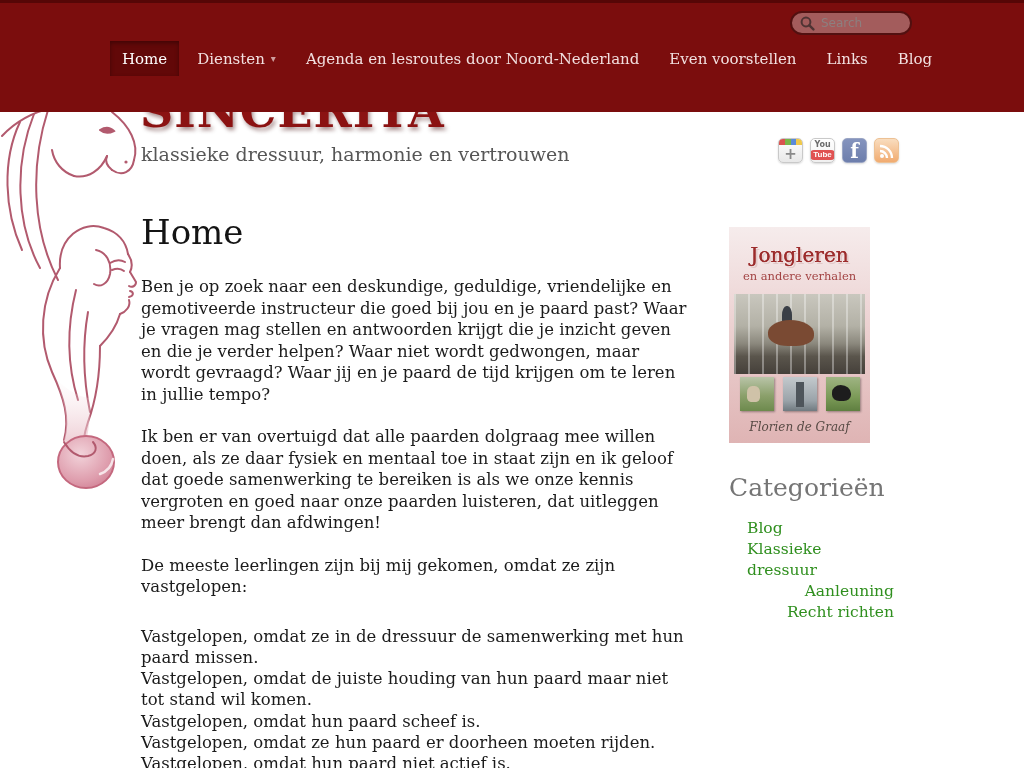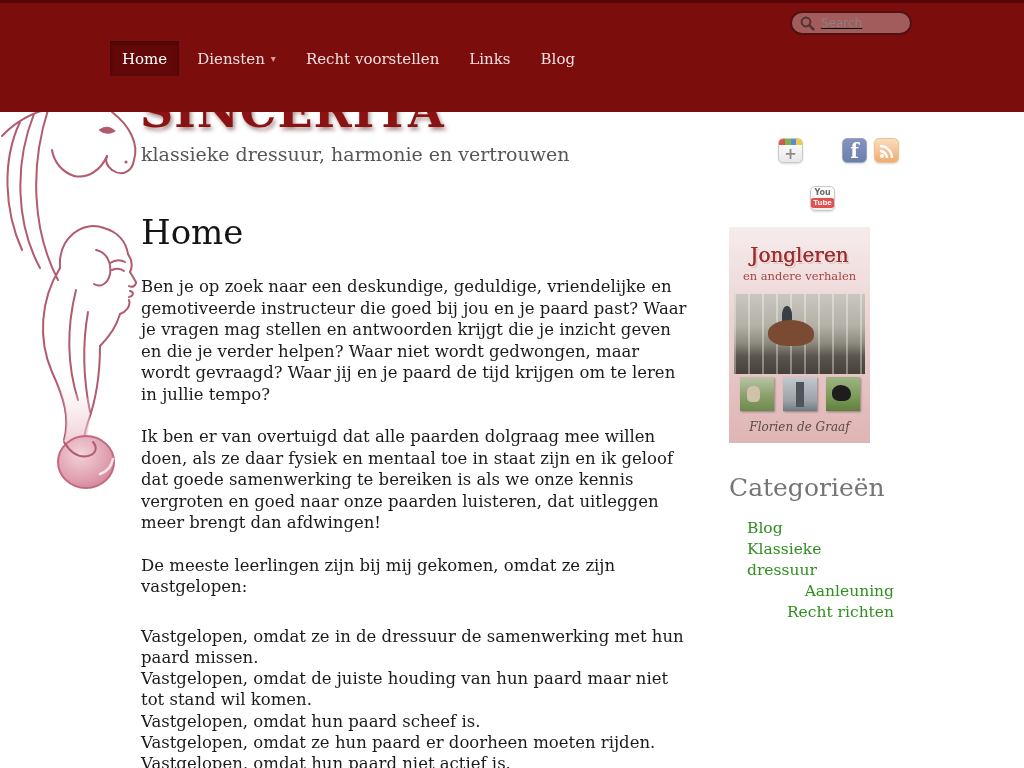--- a/index.html
+++ b/index.html
@@ -8,21 +8,21 @@
   .page { position:absolute; inset:0; width:1024px; height:768px; background:#fff; overflow:hidden; }
 
   
   .header-bar { position:absolute; top:0; left:0; width:1024px; height:112px;
     background:#7b0d0d; border-top:3px solid #560606; z-index:10; }
   .search-pill { position:absolute; top:8px; right:112px; width:122px; height:24px;
     background:#a35c5c; border:2px solid #521010; border-radius:13px;
     display:flex; align-items:center; padding:0 8px; }
   .search-pill svg { flex:0 0 auto; margin-right:6px; }
   .search-input { border:none; background:transparent; outline:none; width:80px;
-    font-family:"DejaVu Sans", sans-serif; font-size:12px; color:#000000;text-decoration:underline; }
+    font-family:"DejaVu Sans", sans-serif; font-size:12px; color:#ffffff; }
   .search-input::placeholder { color:#8d7f7f; }
 
   .nav-row1 { position:absolute; top:38px; left:110px; display:flex; align-items:stretch; gap:6px; }
   .nav-item { display:flex; align-items:center; gap:6px; padding:0 12px; height:35px;
     color:#f2e0e0; font-size:15px; text-decoration:none; cursor:pointer; white-space:nowrap; }
   .nav-item.active { background:#620808; box-shadow:inset 0 2px 4px rgba(0,0,0,.35); color:#fff; }
   .caret { font-size:10px; color:#cf9d9d; line-height:1; }
   .nav-row2 { position:absolute; top:84px; left:120px; }
   .nav-row2 .nav-item { padding:0; height:auto; }
 
@@ -35,21 +35,21 @@
 
   
   .social { position:absolute; top:138px; left:778px; display:flex; gap:7px; z-index:4; }
   .sicon { width:25px; height:25px; border-radius:5px; border:1px solid #c9c9c9;
     position:relative; overflow:hidden; cursor:pointer; box-shadow:0 1px 2px rgba(0,0,0,.15); }
   .sicon.gplus { background:linear-gradient(#ffffff,#e8e8e8); }
   .gplus .strip { position:absolute; top:0; left:0; right:0; height:6px; display:flex; }
   .gplus .strip i { flex:1; }
   .gplus .plus { position:absolute; top:8px; left:0; right:0; text-align:center;
     font-family:"DejaVu Sans", sans-serif; font-weight:bold; font-size:15px; color:#8a8a8a; line-height:15px; }
-  .sicon.youtube { background:linear-gradient(#ffffff,#f0f0f0); display:flex; flex-direction:column; align-items:center;margin-top:48px; }
+  .sicon.youtube { background:linear-gradient(#ffffff,#f0f0f0); display:flex; flex-direction:column; align-items:center; }
   .youtube .yt-you { font-family:"DejaVu Sans", sans-serif; font-weight:bold; font-size:8px; color:#6b6b6b; line-height:11px; }
   .youtube .yt-tube { font-family:Liberation Sans, sans-serif; font-weight:bold; font-size:8px; color:#fff;
     background:#e05252; border-radius:4px; padding:0 3px; line-height:10px; }
   .sicon.facebook { background:linear-gradient(#8594be,#6d7eac); border-color:#9aa5c4; }
   .facebook .fb-f { position:absolute; left:0; right:0; bottom:0; text-align:center;
     font-family:"DejaVu Serif", serif; font-weight:bold; font-size:20px; color:#fff; line-height:22px; }
   .sicon.rss { background:linear-gradient(#f9ddbf,#f1ab70); border-color:#edc194; }
   .rss svg { position:absolute; left:4px; bottom:3px; }
 
   
@@ -164,21 +164,22 @@
       </svg>
       <input class="search-input" type="text" placeholder="Search" style="">
     </div>
 
     <nav class="nav-row1">
       <a class="nav-item active">Home</a>
       <a class="nav-item">
         <span>Diensten</span>
         <span class="caret">▾</span>
       </a>
-      <a class="nav-item">Recht voorstellen</a>
+      <a class="nav-item">Agenda en lesroutes door Noord-Nederland</a>
+      <a class="nav-item">Even voorstellen</a>
       <a class="nav-item">Links</a>
       <a class="nav-item">Blog</a>
     </nav>
   </div>
 
   <div class="social">
     <div class="sicon gplus">
       <span class="strip">
         <i style="background:#d9534f"></i>
           <i style="background:#7ab648"></i>

